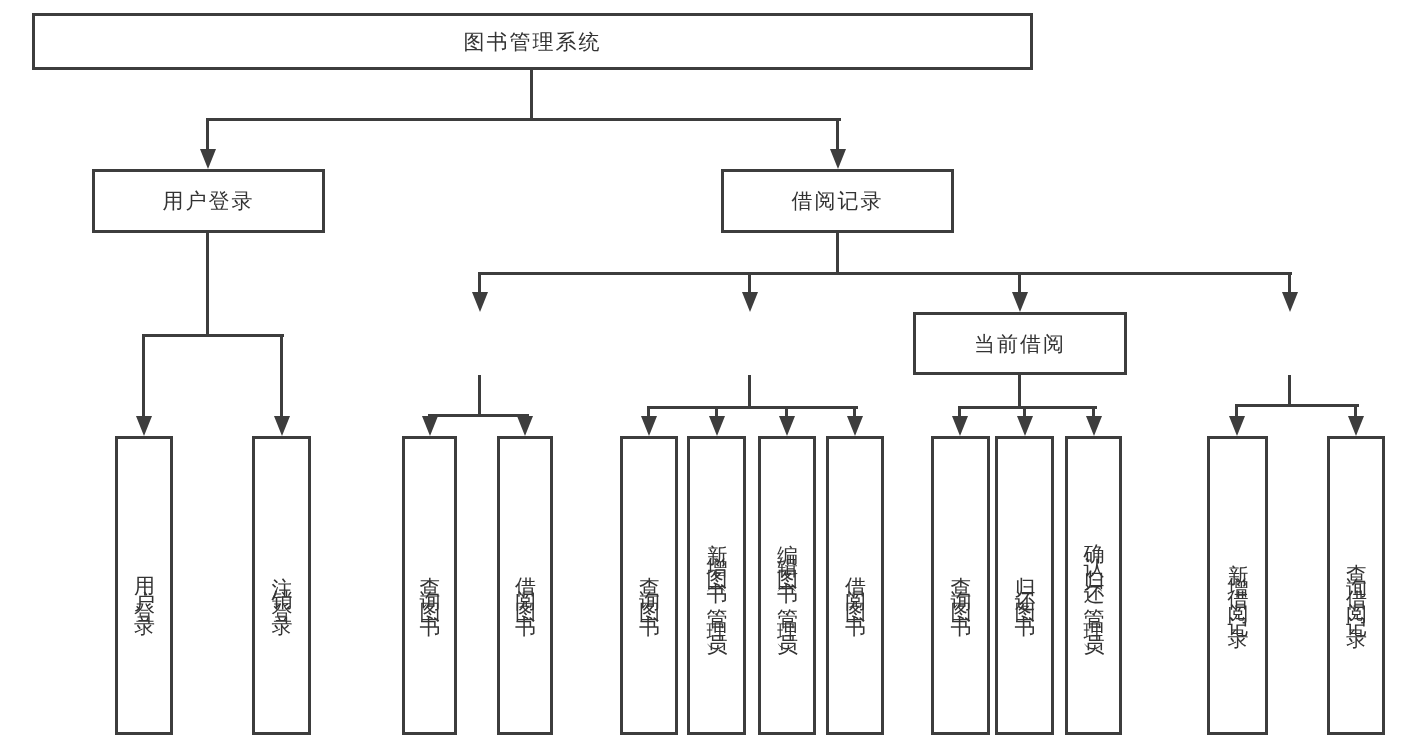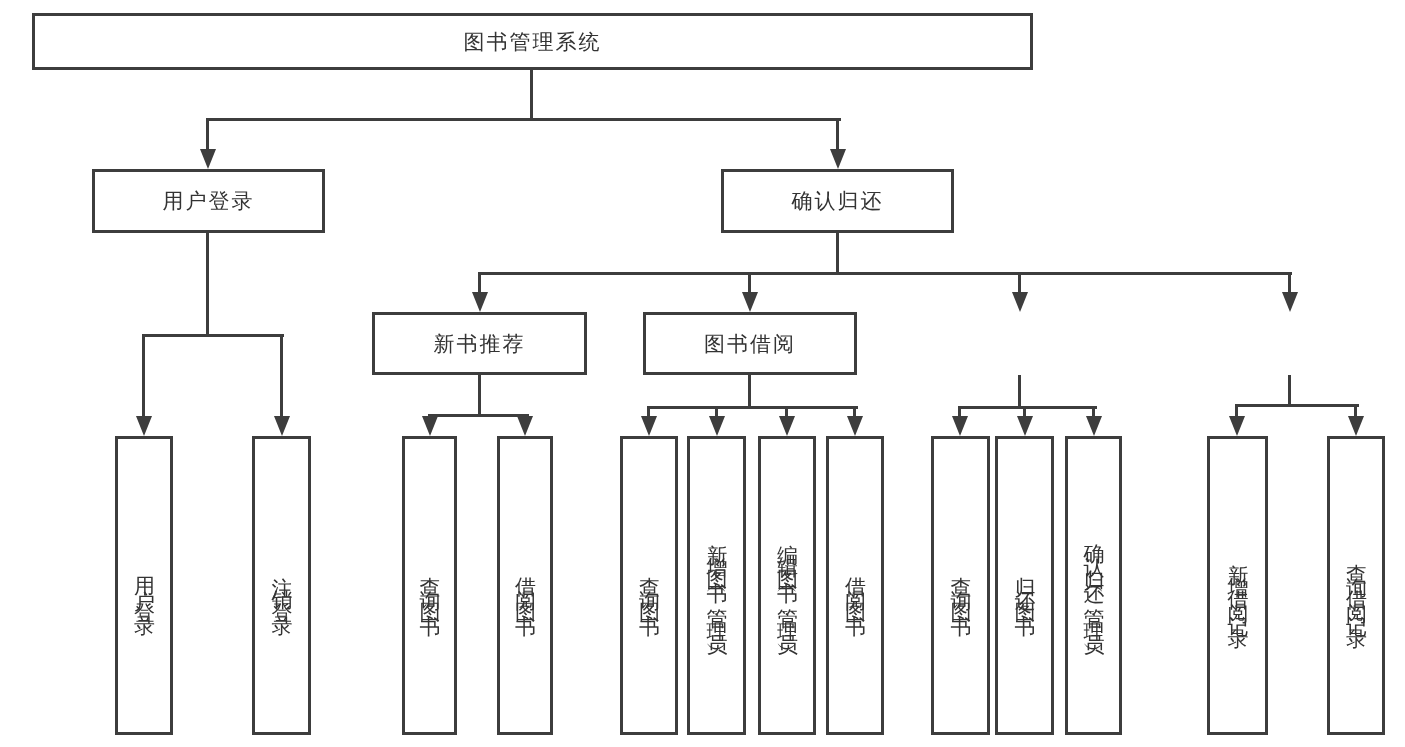--- a/index.html
+++ b/index.html
@@ -95,28 +95,25 @@
   <div class="tri" style="left:1338px;top:416px"></div>
 
   <div class="node h root" style="left:22px;top:13px;width:1001px;height:57px">
     <span>图书管理系统</span>
   </div>
 
   <div class="node h" style="left:82px;top:169px;width:233px;height:64px">
     <span>用户登录</span>
   </div>
   <div class="node h" style="left:711px;top:169px;width:233px;height:64px">
-    <span>确认归还</span>
+    <span>借阅记录</span>
   </div>
 
-  <div class="node h" style="left:362px;top:312px;width:215px;height:63px">
-    <span>新书推荐</span>
-  </div>
-  <div class="node h" style="left:633px;top:312px;width:214px;height:63px">
-    <span>图书借阅</span>
+  <div class="node h" style="left:903px;top:312px;width:214px;height:63px">
+    <span>当前借阅</span>
   </div>
 
   <div class="node v" style="left:105px;top:436px;width:58px;height:299px">
     <span>用户登录</span>
   </div>
   <div class="node v" style="left:242px;top:436px;width:59px;height:299px">
     <span>注销登录</span>
   </div>
 
   <div class="node v" style="left:392px;top:436px;width:55px;height:299px">

